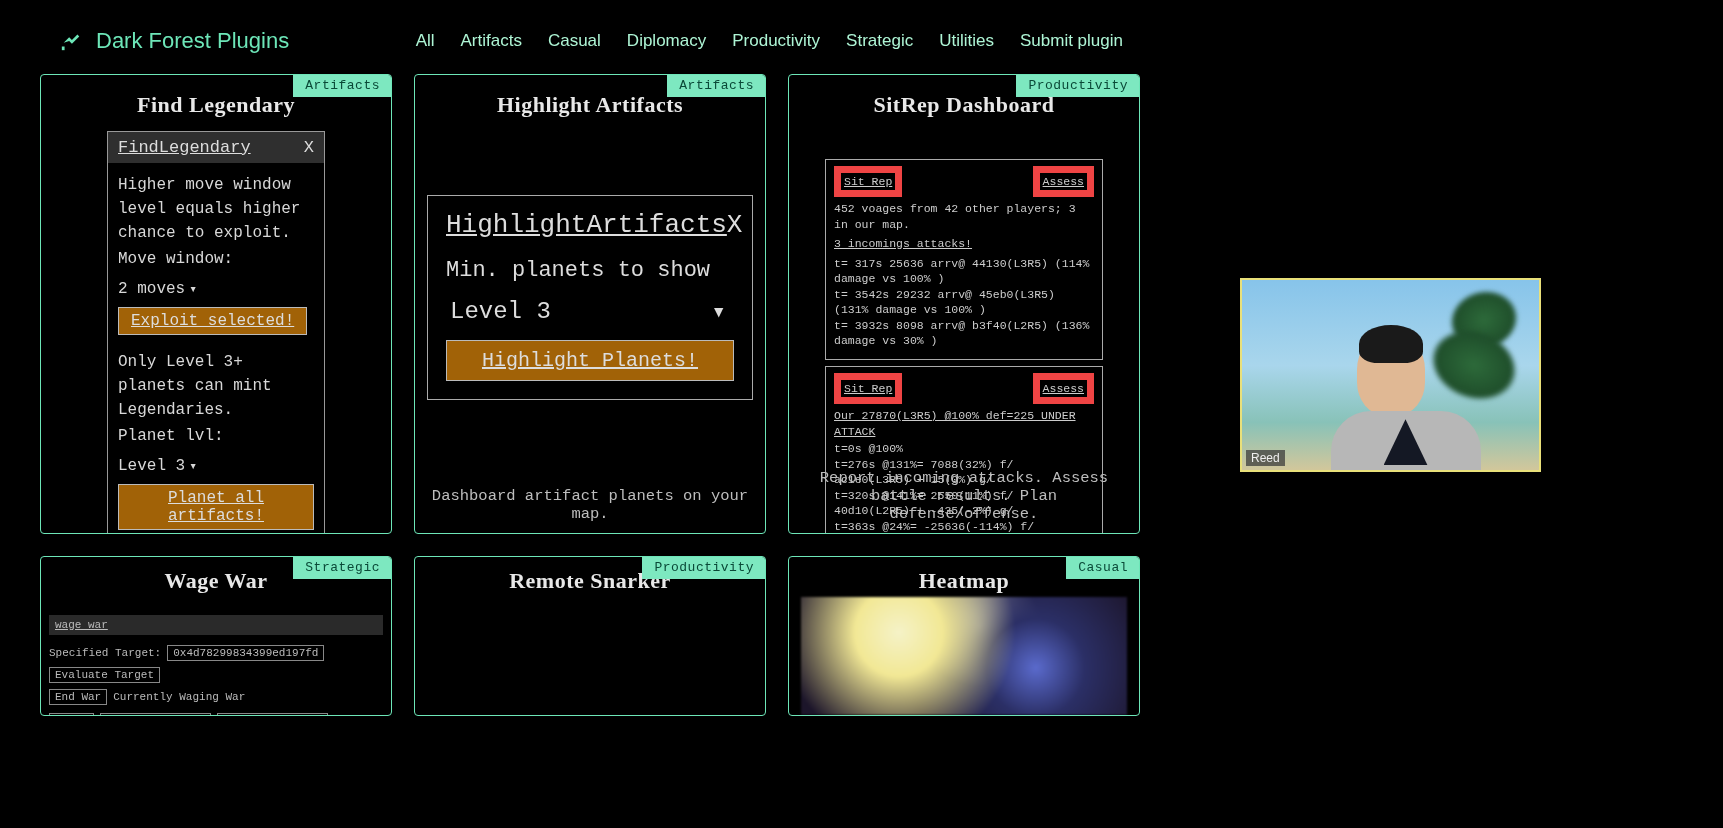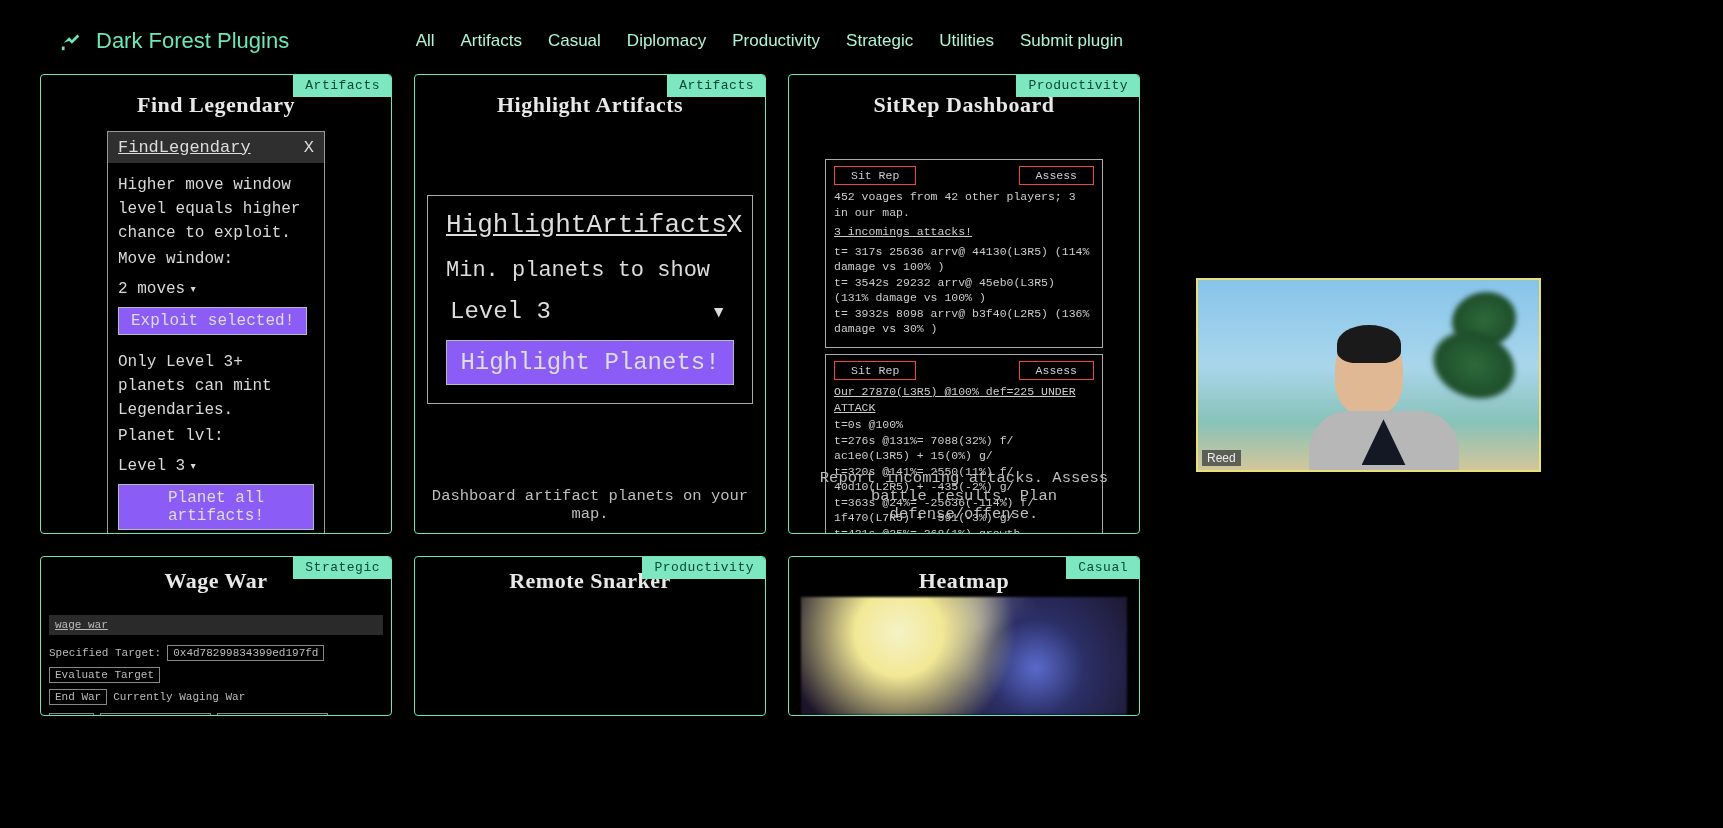--- a/index.html
+++ b/index.html
@@ -96,28 +96,29 @@
   .inner-header .name { text-decoration: underline; }
   .inner-body {
     padding: 10px 10px 12px 10px;
     color: #d8d8d8;
     font-size: 16px;
     line-height: 1.5;
   }
   .inner-body .row { display: flex; align-items: flex-start; gap: 6px; margin-top: 2px; flex-direction: column; }
   .btn {
     border: 1px solid #bbb;
-    background: #8b5cf6;
+    background: #a16207;
     color: #ddd;
     font-family: inherit;
     font-size: 16px;
     padding: 4px 12px;
     cursor: pointer;
-  }
-  .btn.wide { display:block; width:100%; text-align:center; padding:8px 0; font-size:24px; }
+    text-decoration: underline;
+  }
+  .btn.wide { display:block; width:100%; text-align:center; padding:8px 0; font-size:20px; }
   .caret::after { content: "▾"; margin-left:4px; font-size:13px; }
   
   .hl-window {
     border: 1px solid #aaa;
     margin: 70px 12px 0 12px;
     padding: 0;
   }
   .hl-head {
     display:flex; justify-content:space-between; align-items:center;
     padding: 14px 18px 8px 18px;
@@ -140,41 +141,41 @@
   
   .sitrep-box {
     border:1px solid #aaa;
     margin: 34px 36px 0 36px;
     font-size: 11.5px;
     color:#ccc;
     padding: 6px 8px 10px 8px;
     line-height:1.35;
   }
   .sitrep-top { display:flex; justify-content:space-between; margin-bottom:4px;}
-  .mini-btn { border:1px solid #ef4444; padding:1px 16px; cursor:pointer; }
+  .mini-btn { border:7px solid #ef4444; padding:1px 3px; cursor:pointer;text-decoration:underline; }
   .sitrep-alert { text-decoration: underline; color:#ccc; }
   
   .wage-body { margin: 14px 8px 0 8px; font-size:11px; color:#bbb; }
   .wage-title-row { background:#2a2a2a; padding:4px 6px; }
   .wage-mono { display:flex; gap:6px; align-items:center; flex-wrap:wrap; margin-top:10px;}
   .wage-mono span { white-space:nowrap; }
   .mini-box { border:1px solid #888; padding:1px 5px; }
   .heatmap-img {
     position:absolute; top:40px; left:12px; right:12px; bottom:0;
     background: radial-gradient(circle at 30% 30%, #f5f2c7 0%, #f2e895 18%, rgba(0,0,0,0) 48%),
                 radial-gradient(circle at 72% 60%, #5a6acc 0%, #2b2f66 20%, rgba(0,0,0,0) 50%),
                 radial-gradient(circle at 55% 25%, #fff 0%, rgba(255,255,255,0) 30%),
                 #1c152a;
     filter: blur(1px);
   }
   
   .webcam {
     position:absolute;
     right: 182px; top: 278px;
-    width: 345px; height: 194px;
+    width: 301px; height: 194px;
     border: 2px solid #e9e07a;
     background: linear-gradient(180deg, #87c4ea 0%, #a9d6ec 45%, #88c2b8 75%, #d2c79b 100%);
     overflow:hidden;
   }
   .webcam .palm {
     position:absolute; right:-10px; top:-10px; width:150px; height:200px;
   }
   .webcam .palm::before {
     content:""; position:absolute; left:50px; top:20px;
     width:70px; height:60px;

